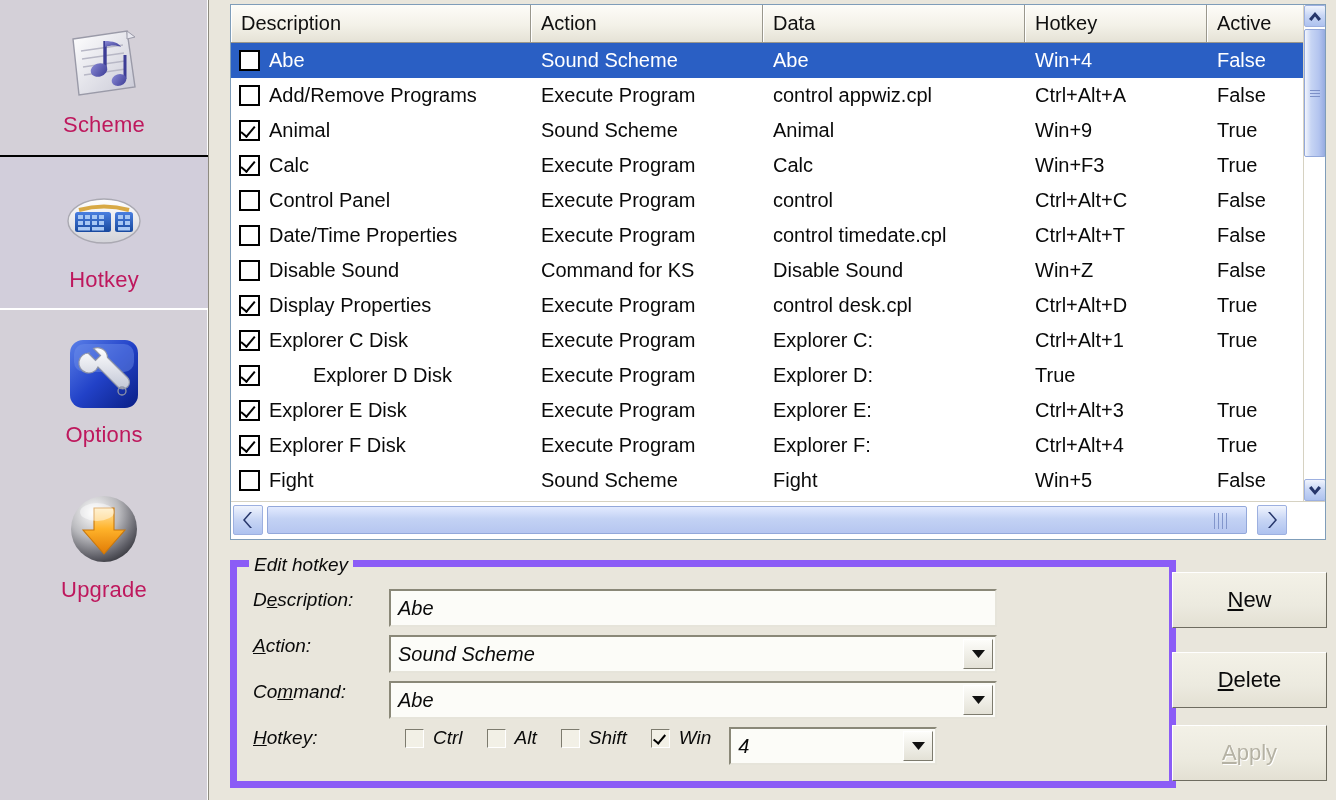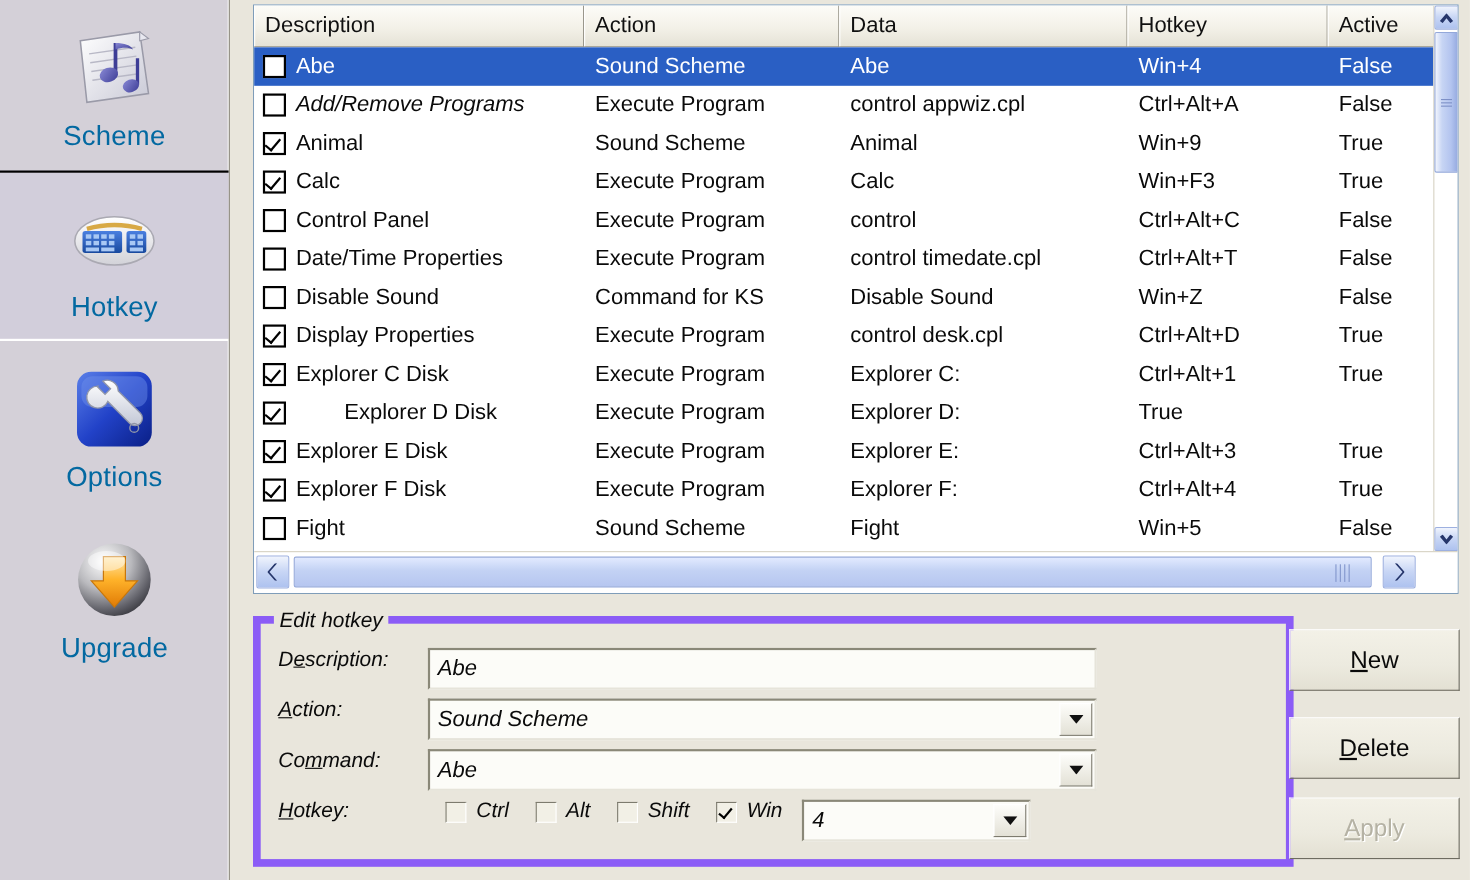--- a/index.html
+++ b/index.html
@@ -38,22 +38,22 @@
     border-top: 2px solid #000;
     border-bottom: 2px solid #fff;
     background: #d2cedb;
   }
   .side-icon {
     width: 92px; height: 92px;
     display: flex; align-items: center; justify-content: center;
     margin-bottom: 2px;
   }
   .side-label {
-    font-size: 25px;
-    color: #0369a1;
+    font-size: 22px;
+    color: #be185d;
     letter-spacing: .2px;
   }
 
   
   #gutter {
     position: absolute;
     left: 208px; top: 0;
     width: 12px; height: 800px;
     background: #e9e6dc;
     border-left: 1px solid #8e8b80;
@@ -421,21 +421,21 @@
             <div class="cell desc" style="width: 300px;">
               <span class="chk"></span>
               <span>Abe</span>
             </div>
             <div class="cell pad" style="width: 232px;">Sound Scheme</div>
             <div class="cell pad" style="width: 262px;">Abe</div>
             <div class="cell pad" style="width: 182px;">Win+4</div>
             <div class="cell pad" style="width: 98px;">False</div>
           </div>
           <div class="row">
-            <div class="cell desc" style="width: 300px; font-style: italic;">
+            <div class="cell desc" style="width: 300px;">
               <span class="chk"></span>
               <span>Add/Remove Programs</span>
             </div>
             <div class="cell pad" style="width: 232px;">Execute Program</div>
             <div class="cell pad" style="width: 262px;">control appwiz.cpl</div>
             <div class="cell pad" style="width: 182px;">Ctrl+Alt+A</div>
             <div class="cell pad" style="width: 98px;">False</div>
           </div>
           <div class="row">
             <div class="cell desc" style="width: 300px;">

